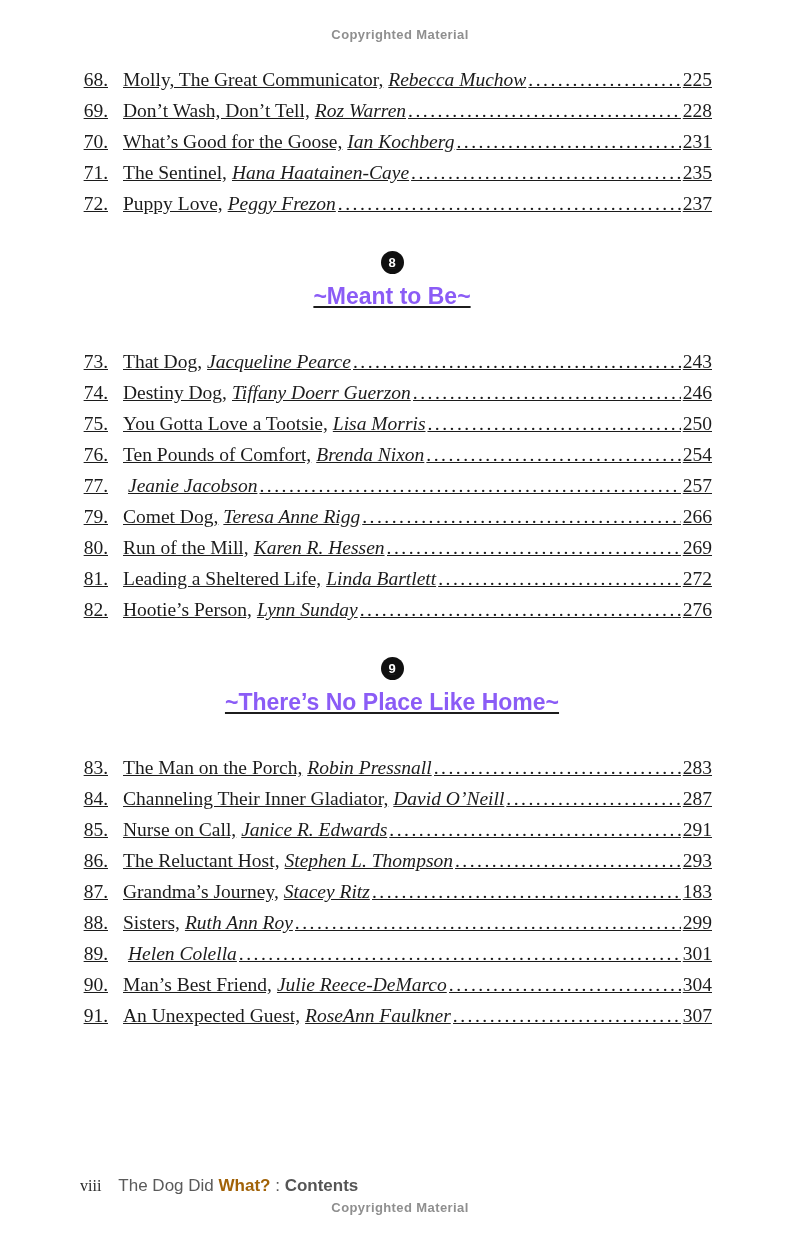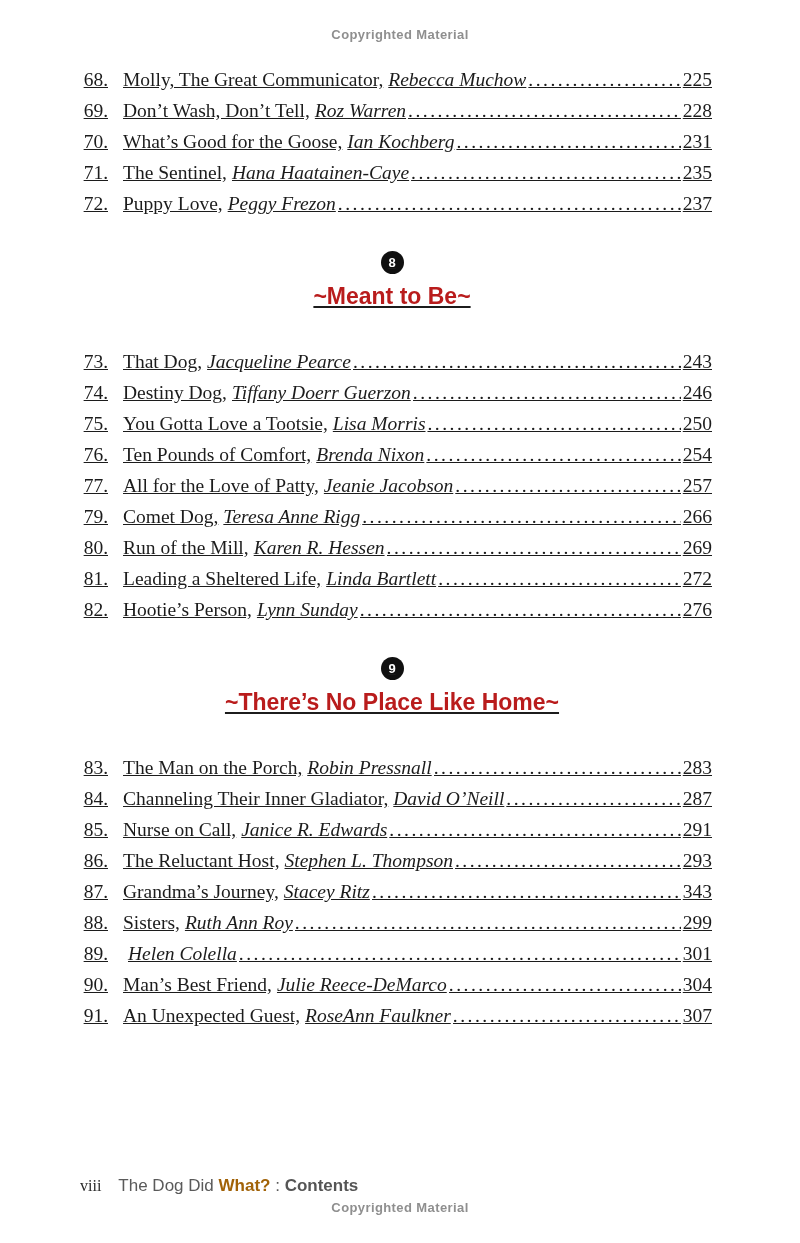--- a/index.html
+++ b/index.html
@@ -60,21 +60,21 @@
     font-size: 13px;
     font-weight: 700;
     line-height: 23px;
     text-align: center;
     margin: 0 auto 9px auto;
   }
   .section-heading {
     font-family: "Liberation Sans", sans-serif;
     font-size: 23px;
     font-weight: 700;
-    color: #b91c1c;
+    color: #8b5cf6;
     text-align: center;
     margin-bottom: 36px;
   }
 
   .footer {
     position: absolute;
     left: 80px;
     top: 1176px;
     display: flex;
     align-items: baseline;
@@ -165,21 +165,20 @@
         </div>
         <div class="entry">
           <span class="num">76.</span>
           <span class="text">Ten Pounds of Comfort,</span>
           <span class="author">Brenda Nixon</span>
           <span class="dots"></span>
           <span class="pg">254</span>
         </div>
         <div class="entry">
           <span class="num">77.</span>
-          <span class="text">All for the Love of Patty,</span>
           <span class="author">Jeanie Jacobson</span>
           <span class="dots"></span>
           <span class="pg">257</span>
         </div>
         <div class="entry">
           <span class="num">79.</span>
           <span class="text">Comet Dog,</span>
           <span class="author">Teresa Anne Rigg</span>
           <span class="dots"></span>
           <span class="pg">266</span>
@@ -235,21 +234,21 @@
           <span class="text">The Reluctant Host,</span>
           <span class="author">Stephen L. Thompson</span>
           <span class="dots"></span>
           <span class="pg">293</span>
         </div>
         <div class="entry">
           <span class="num">87.</span>
           <span class="text">Grandma’s Journey,</span>
           <span class="author">Stacey Ritz</span>
           <span class="dots"></span>
-          <span class="pg">343</span>
+          <span class="pg">183</span>
         </div>
         <div class="entry">
           <span class="num">88.</span>
           <span class="text">Sisters,</span>
           <span class="author">Ruth Ann Roy</span>
           <span class="dots"></span>
           <span class="pg">299</span>
         </div>
         <div class="entry">
           <span class="num">89.</span>

